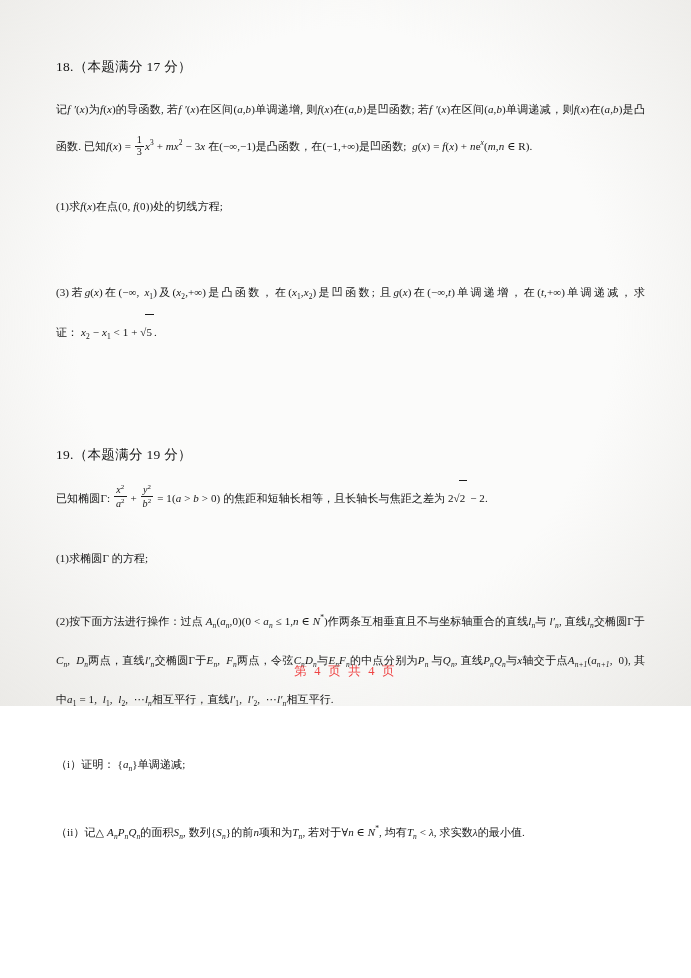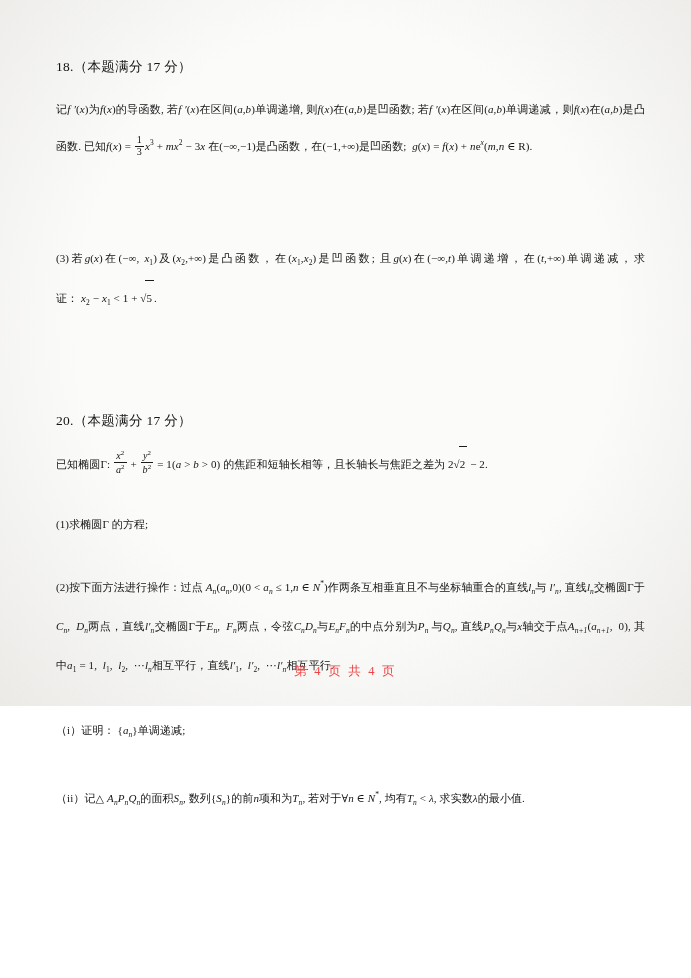--- a/index.html
+++ b/index.html
@@ -103,33 +103,36 @@
   <div class="content">
 
     <div class="qhead">18.（本题满分 17 分）</div>
 
     <p class="para">
       <span>记</span><span class="m">f&nbsp;′</span>(<span class="m">x</span>)<span>为</span><span class="m">f</span>(<span class="m">x</span>)<span>的导函数, 若</span><span class="m">f&nbsp;′</span>(<span class="m">x</span>)<span>在区间</span>(<span class="m">a,b</span>)<span>单调递增, 则</span><span class="m">f</span>(<span class="m">x</span>)<span>在</span>(<span class="m">a,b</span>)<span>是凹函数; 若</span><span class="m">f&nbsp;′</span>(<span class="m">x</span>)<span>在区间</span>(<span class="m">a,b</span>)<span>单调递减，则</span><span class="m">f</span>(<span class="m">x</span>)<span>在</span>(<span class="m">a,b</span>)<span>是凸函数. 已知</span><span class="m">f</span>(<span class="m">x</span>)&nbsp;=&nbsp;<span class="frac"><span class="num mu">1</span><span class="den mu">3</span></span><span class="m">x</span><sup class="mu">3</sup>&nbsp;+&nbsp;<span class="m">mx</span><sup class="mu">2</sup>&nbsp;−&nbsp;3<span class="m">x</span>&nbsp;<span>在</span>(−∞,−1)<span>是凸函数，在</span>(−1,+∞)<span>是凹函</span><span>数;</span>&nbsp;&nbsp;<span class="m">g</span>(<span class="m">x</span>)&nbsp;=&nbsp;<span class="m">f</span>(<span class="m">x</span>)&nbsp;+&nbsp;<span class="m">n</span><span class="mu">e</span><sup class="m">x</sup>(<span class="m">m,n</span>&nbsp;∈&nbsp;<span class="mu">R</span>).
     </p>
 
     <div class="blockgap"></div>
 
+    <p class="para">
+      <span>(1)</span><span>求</span><span class="m">f</span>(<span class="m">x</span>)<span>在点</span>(0,&nbsp;<span class="m">f</span>(0))<span>处的切线方程;</span>
+    </p>
 
     <div class="blockgap"></div>
 
 
     <div class="blockgap"></div>
 
     <p class="para">
       <span>(3)</span><span>若</span><span class="m">g</span>(<span class="m">x</span>)<span>在</span>(−∞,&nbsp;<span class="m">x</span><sub class="mu">1</sub>)<span>及</span>(<span class="m">x</span><sub class="mu">2</sub>,+∞)<span>是凸函数，在</span>(<span class="m">x</span><sub class="mu">1</sub>,<span class="m">x</span><sub class="mu">2</sub>)<span>是凹函数; 且</span><span class="m">g</span>(<span class="m">x</span>)<span>在</span>(−∞,<span class="m">t</span>)<span>单调递增，在</span>(<span class="m">t</span>,+∞)<span>单调</span><span>递减，求证：</span>&nbsp;<span class="nowrap"><span class="m">x</span><sub class="mu">2</sub>&nbsp;−&nbsp;<span class="m">x</span><sub class="mu">1</sub>&nbsp;&lt;&nbsp;1&nbsp;+&nbsp;<span class="radsym">√</span><span class="sqrt mu">5</span></span><span>.</span>
     </p>
 
     <div class="bigblockgap"></div>
 
-    <div class="qhead">20.（本题满分 17 分）</div>
+    <div class="qhead">19.（本题满分 19 分）</div>
 
     <p class="para">
       <span>已知椭圆</span><span class="mu">Γ</span>:&nbsp;<span class="frac"><span class="num"><span class="m">x</span><sup class="mu">2</sup></span><span class="den"><span class="m">a</span><sup class="mu">2</sup></span></span>&nbsp;+&nbsp;<span class="frac"><span class="num"><span class="m">y</span><sup class="mu">2</sup></span><span class="den"><span class="m">b</span><sup class="mu">2</sup></span></span>&nbsp;=&nbsp;1(<span class="m">a</span>&nbsp;&gt;&nbsp;<span class="m">b</span>&nbsp;&gt;&nbsp;0)&nbsp;<span>的焦距和短轴长相等，且长轴长与焦距之差为</span>&nbsp;<span class="nowrap">2<span class="radsym">√</span><span class="sqrt mu">2</span>&nbsp;−&nbsp;2</span><span>.</span>
     </p>
 
     <div class="blockgap"></div>
 
     <p class="para">
       <span>(1)</span><span>求椭圆</span><span class="mu">Γ</span>&nbsp;<span>的方程;</span>
     </p>

